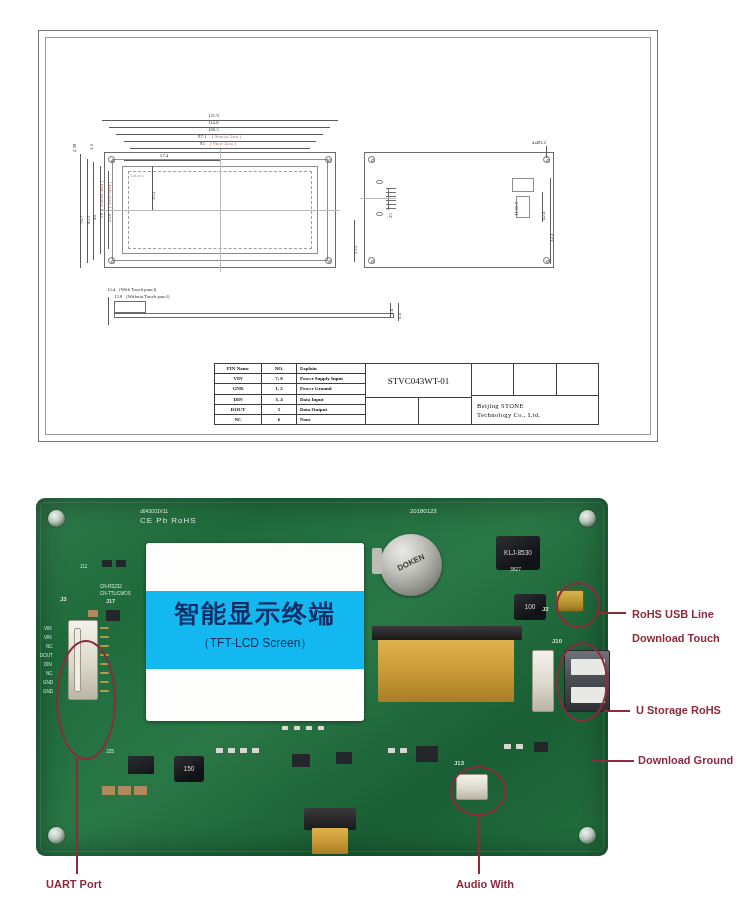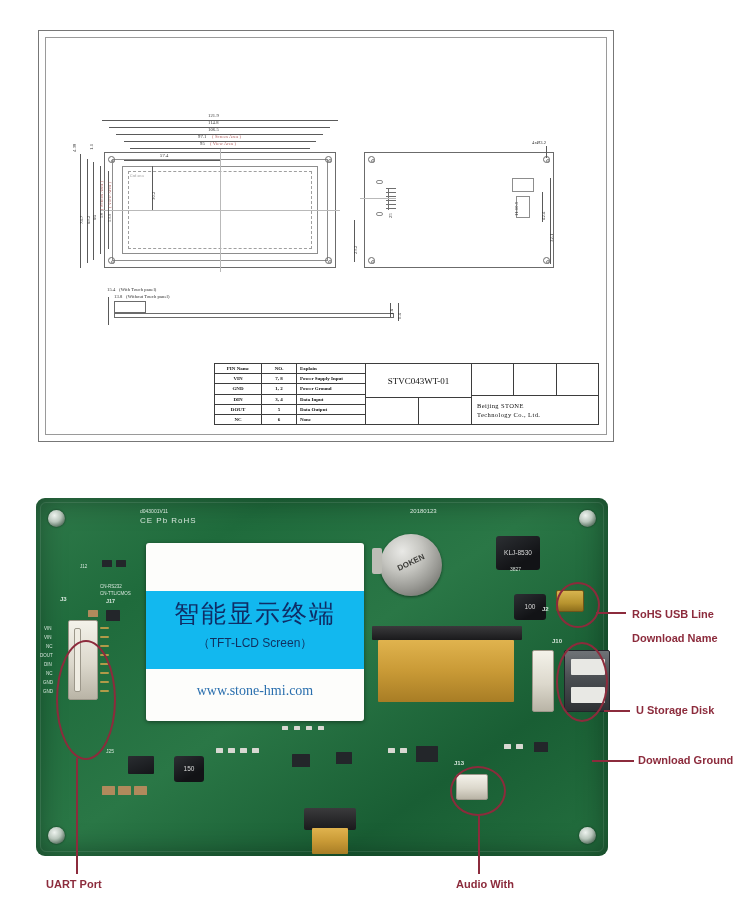--- a/index.html
+++ b/index.html
@@ -1,19 +1,19 @@
 <!DOCTYPE html>
 <html><head>
 <meta charset="utf-8">
 <style>
   html,body{margin:0;padding:0;background:#ffffff;}
   body{width:750px;height:898px;position:relative;font-family:"Liberation Sans",sans-serif;overflow:hidden;}
 
   
-  #drawing-sheet{position:absolute;left:38px;top:30px;width:576px;height:412px;background:#ffffff;border:1px solid #777;box-sizing:border-box;}
+  #drawing-sheet{position:absolute;left:38px;top:30px;width:620px;height:412px;background:#ffffff;border:1px solid #777;box-sizing:border-box;}
   #drawing-inner{position:absolute;left:6px;top:6px;right:6px;bottom:6px;border:1px solid #9a9a9a;box-sizing:border-box;}
 
   .dimline{position:absolute;background:#5a5a5a;}
   .dimline.h{height:1px;}
   .dimline.v{width:1px;}
   .dimtxt{position:absolute;font-family:"Liberation Serif",serif;font-size:4.6px;color:#2b2b2b;white-space:nowrap;letter-spacing:.1px;}
   .dimtxt.red{color:#b05b5b;}
   .dimtxt.vert{transform-origin:0 0;transform:rotate(-90deg);}
   .outl{position:absolute;border:1px solid #6b6b6b;box-sizing:border-box;}
   .outl.thin{border-color:#8d8d8d;}
@@ -67,21 +67,21 @@
   .smd{position:absolute;background:#d8d8d2;border-radius:.5px;}
   .smd.dark{background:#23262a;}
   .smd.tan{background:#b08a5c;}
   .silk{position:absolute;color:#e9f3ec;font-size:4px;font-family:"Liberation Sans",sans-serif;white-space:nowrap;opacity:.9;}
   .silk.med{font-size:6px;font-weight:bold;}
 
   
   #lcd-label{position:absolute;left:110px;top:45px;width:218px;height:178px;background:#fdfdfb;border-radius:3px;box-shadow:0 1px 4px rgba(0,0,0,.45);overflow:hidden;}
   #lcd-brand{position:absolute;left:16px;top:8px;font-size:26px;font-weight:bold;color:#2f8fd0;font-family:"Liberation Sans",sans-serif;letter-spacing:1px;}
   #lcd-bluebar{position:absolute;left:0;top:48px;width:100%;height:78px;background:#12b8ef;}
-  #lcd-cn{position:absolute;left:0;top:6px;width:100%;text-align:center;font-size:25px;font-weight:normal;color:#0f2d66;font-family:"DejaVu Sans",sans-serif;letter-spacing:2px;}
+  #lcd-cn{position:absolute;left:0;top:6px;width:100%;text-align:center;font-size:25px;font-weight:bold;color:#0f2d66;font-family:"DejaVu Sans",sans-serif;letter-spacing:2px;}
   #lcd-sub{position:absolute;left:0;top:44px;width:100%;text-align:center;font-size:12px;color:#11305f;font-family:"Liberation Sans",sans-serif;}
   #lcd-url{position:absolute;left:0;top:140px;width:100%;text-align:center;font-size:14px;color:#2a6fae;font-family:"Liberation Serif",serif;}
 
   
   .wht-conn{position:absolute;background:linear-gradient(180deg,#f4f2ea 0%,#dcd8cc 55%,#b9b4a6 100%);border:1px solid #9c978a;border-radius:2px;box-sizing:border-box;}
   .blk-conn{position:absolute;background:linear-gradient(180deg,#3a3a3c 0%,#1a1a1c 100%);border-radius:1px;}
   .ffc{position:absolute;background:linear-gradient(180deg,#e0b34e 0%,#c99a36 50%,#a87d25 100%);border-radius:1px;}
   .usb-a{position:absolute;background:linear-gradient(180deg,#6f7377 0%,#4a4e52 45%,#2e3134 100%);border:1px solid #22252a;border-radius:2px;box-sizing:border-box;}
   .usb-slot{position:absolute;background:#e8e8e4;border-radius:1px;}
   .mini-usb{position:absolute;background:linear-gradient(180deg,#d7b44f 0%,#b8942f 60%,#8f6f1c 100%);border:1px solid #6e551a;border-radius:2px;box-sizing:border-box;}
@@ -264,21 +264,20 @@
 
     <span class="silk" style="left:104px;top:10px;font-size:5px;">d043001V11</span>
     <span class="silk" style="left:104px;top:18px;font-size:8px;letter-spacing:1px;">CE Pb RoHS</span>
     <span class="silk" style="left:374px;top:10px;font-size:6px;">20180123</span>
 
     <div id="lcd-label">
       <div id="lcd-bluebar">
         <span id="lcd-cn">智能显示终端</span>
         <span id="lcd-sub">（TFT-LCD Screen）</span>
       </div>
-      <span id="lcd-url">www.stone-hmi.com</span>
     </div>
 
     <span class="silk med" style="left:24px;top:98px;">J3</span>
     <div class="wht-conn" style="left:32px;top:122px;width:30px;height:80px;"></div>
     <div class="wht-conn" style="left:38px;top:130px;width:7px;height:64px;background:#efece2;"></div>
     <span class="silk" style="left:8px;top:128px;font-size:4.5px;">VIN</span>
     <span class="silk" style="left:8px;top:137px;font-size:4.5px;">VIN</span>
     <span class="silk" style="left:10px;top:146px;font-size:4.5px;">NC</span>
     <span class="silk" style="left:4px;top:155px;font-size:4.5px;">DOUT</span>
     <span class="silk" style="left:8px;top:164px;font-size:4.5px;">DIN</span>
@@ -356,25 +355,25 @@
     <div class="smd dark" style="left:498px;top:244px;width:14px;height:10px;"></div>
     <div class="smd" style="left:246px;top:228px;width:6px;height:4px;"></div>
     <div class="smd" style="left:258px;top:228px;width:6px;height:4px;"></div>
     <div class="smd" style="left:270px;top:228px;width:6px;height:4px;"></div>
     <div class="smd" style="left:282px;top:228px;width:6px;height:4px;"></div>
   </div>
 
   <div class="anno-ellipse" style="left:556px;top:112px;width:44px;height:46px;"></div>
   <div class="anno-line h" style="left:596px;top:142px;width:30px;"></div>
   <span class="anno-txt" style="left:632px;top:138px;">RoHS USB Line</span>
-  <span class="anno-txt" style="left:632px;top:162px;">Download Name</span>
+  <span class="anno-txt" style="left:632px;top:162px;">Download Touch</span>
 
   <div class="anno-ellipse" style="left:556px;top:172px;width:52px;height:80px;"></div>
   <div class="anno-line h" style="left:604px;top:240px;width:26px;"></div>
-  <span class="anno-txt" style="left:636px;top:234px;">U Storage Disk</span>
+  <span class="anno-txt" style="left:636px;top:234px;">U Storage RoHS</span>
 
   <div class="anno-line h" style="left:592px;top:290px;width:42px;"></div>
   <span class="anno-txt" style="left:638px;top:284px;">Download Ground</span>
 
   <div class="anno-ellipse" style="left:56px;top:170px;width:60px;height:120px;"></div>
   <div class="anno-line v" style="left:76px;top:288px;height:116px;"></div>
   <span class="anno-txt" style="left:46px;top:408px;">UART Port</span>
 
   <div class="anno-ellipse" style="left:450px;top:296px;width:56px;height:50px;"></div>
   <div class="anno-line v" style="left:478px;top:344px;height:60px;"></div>

